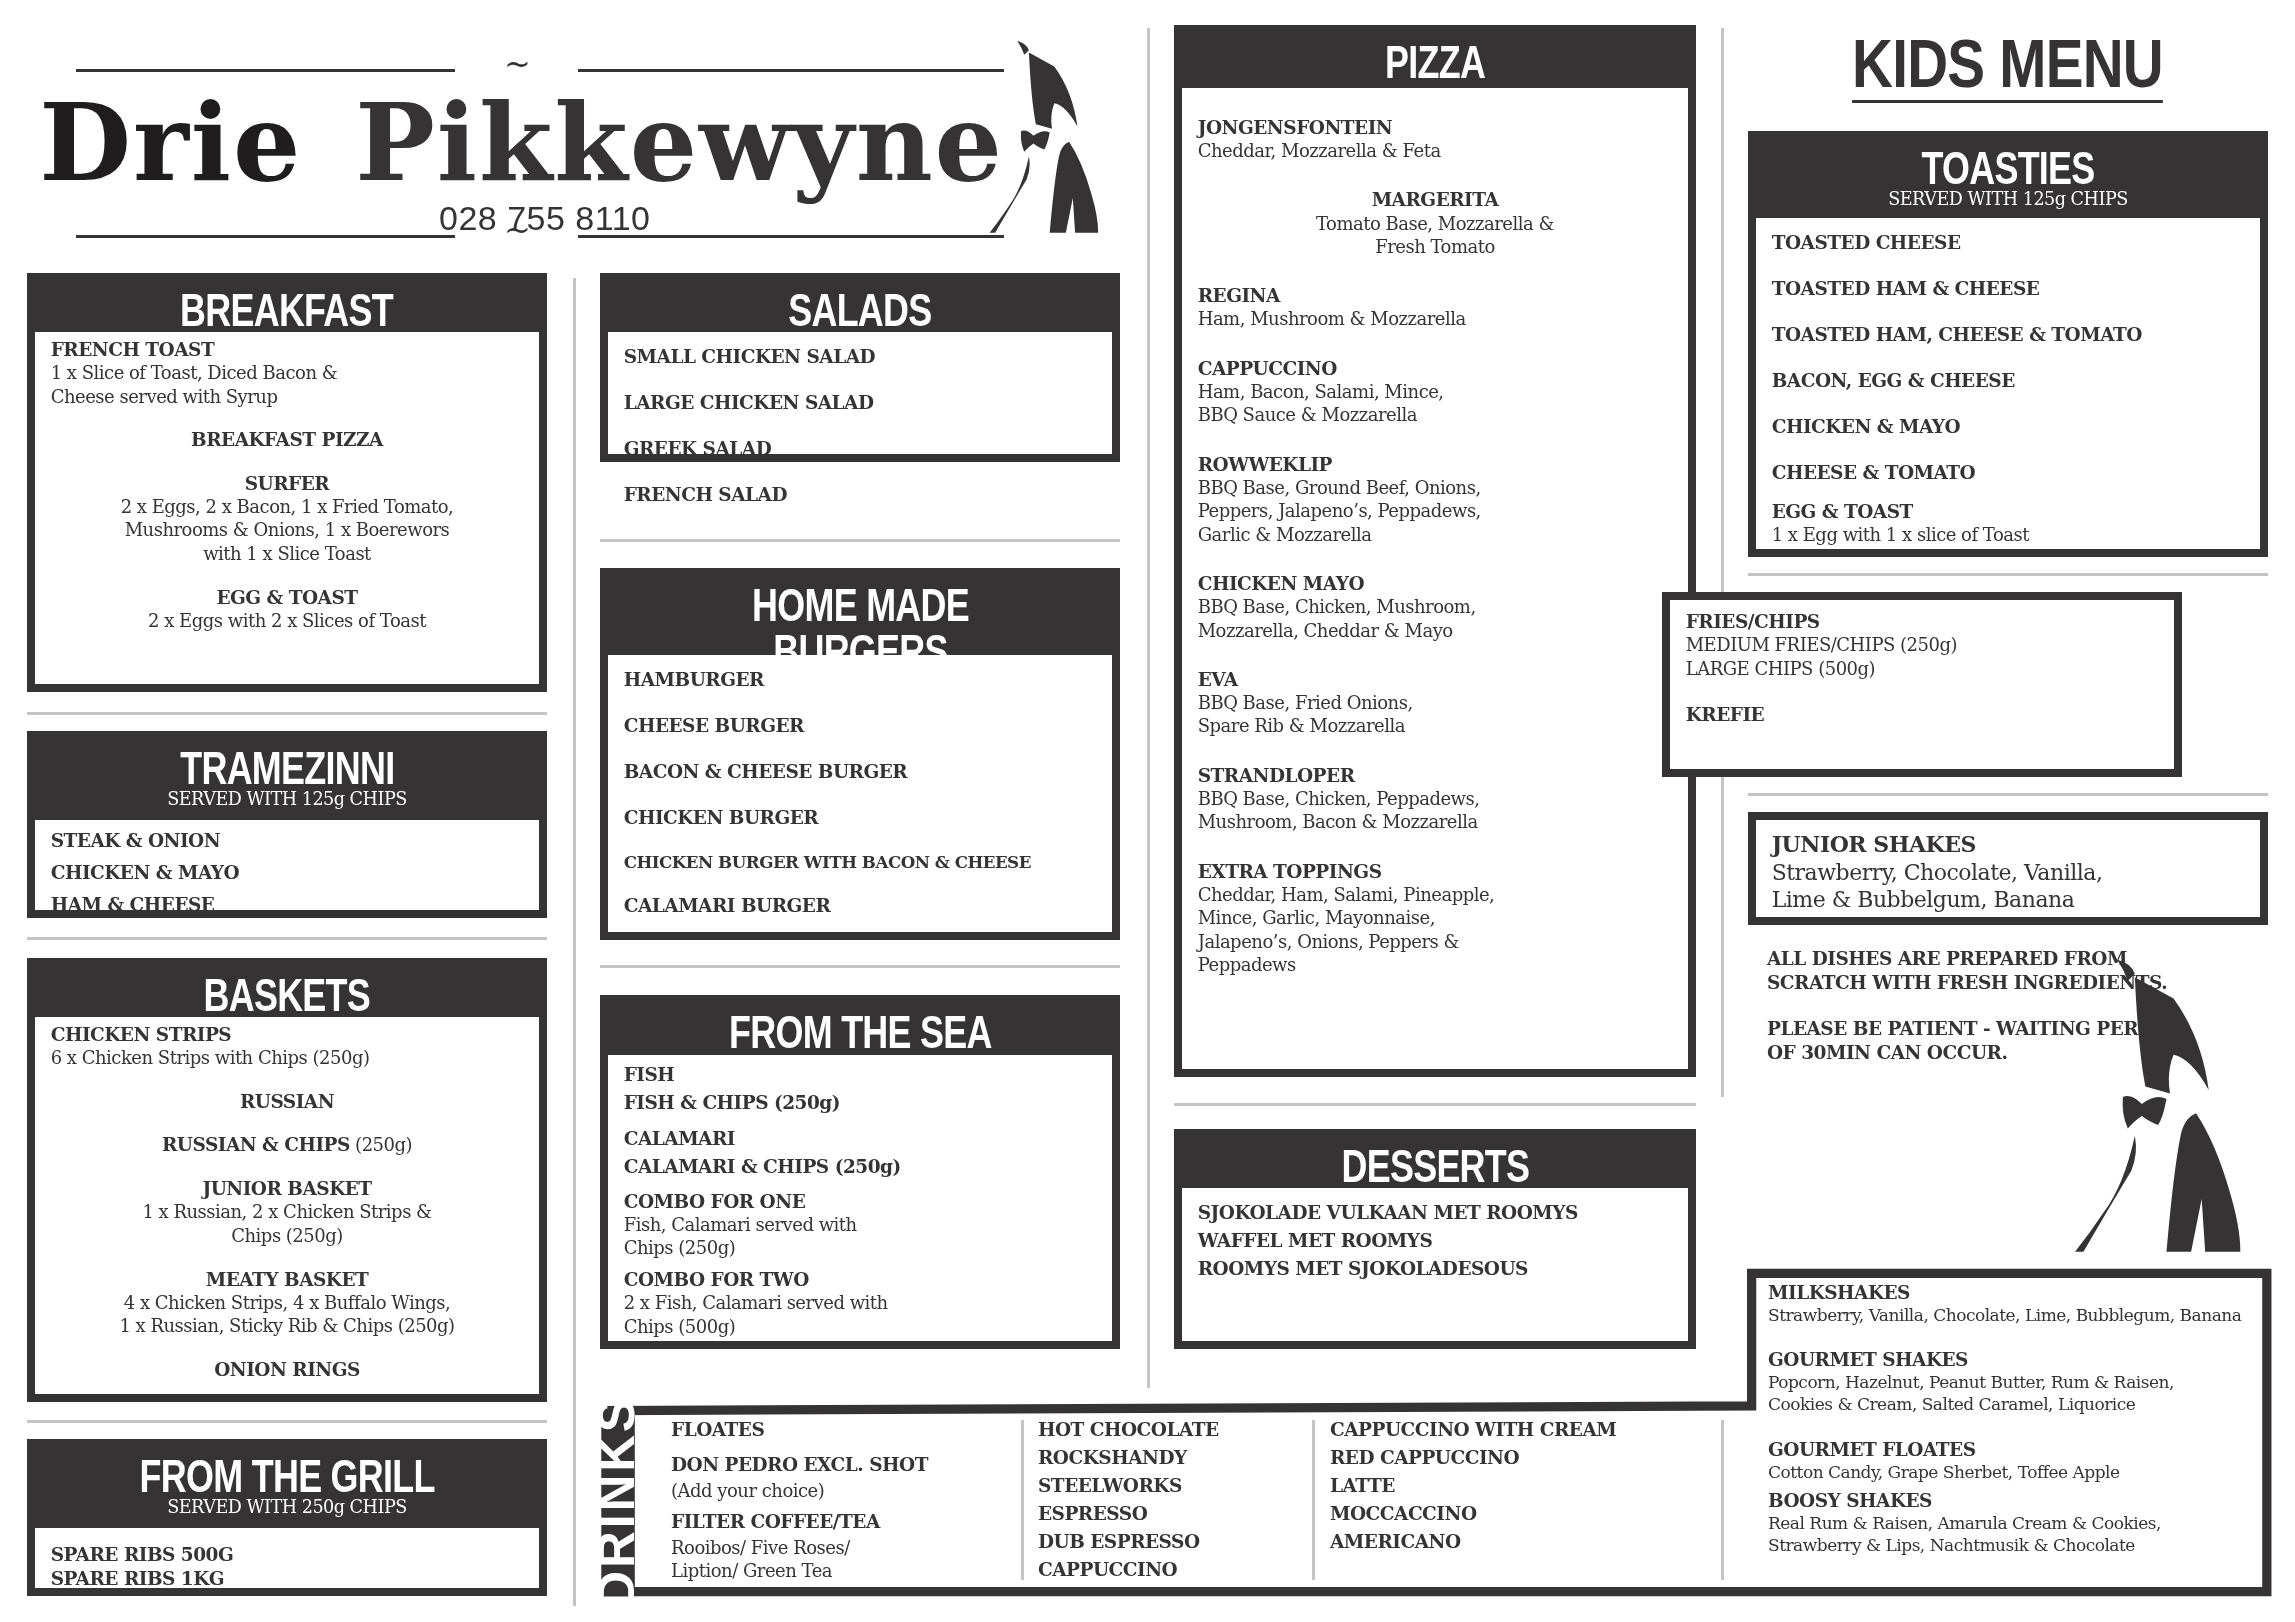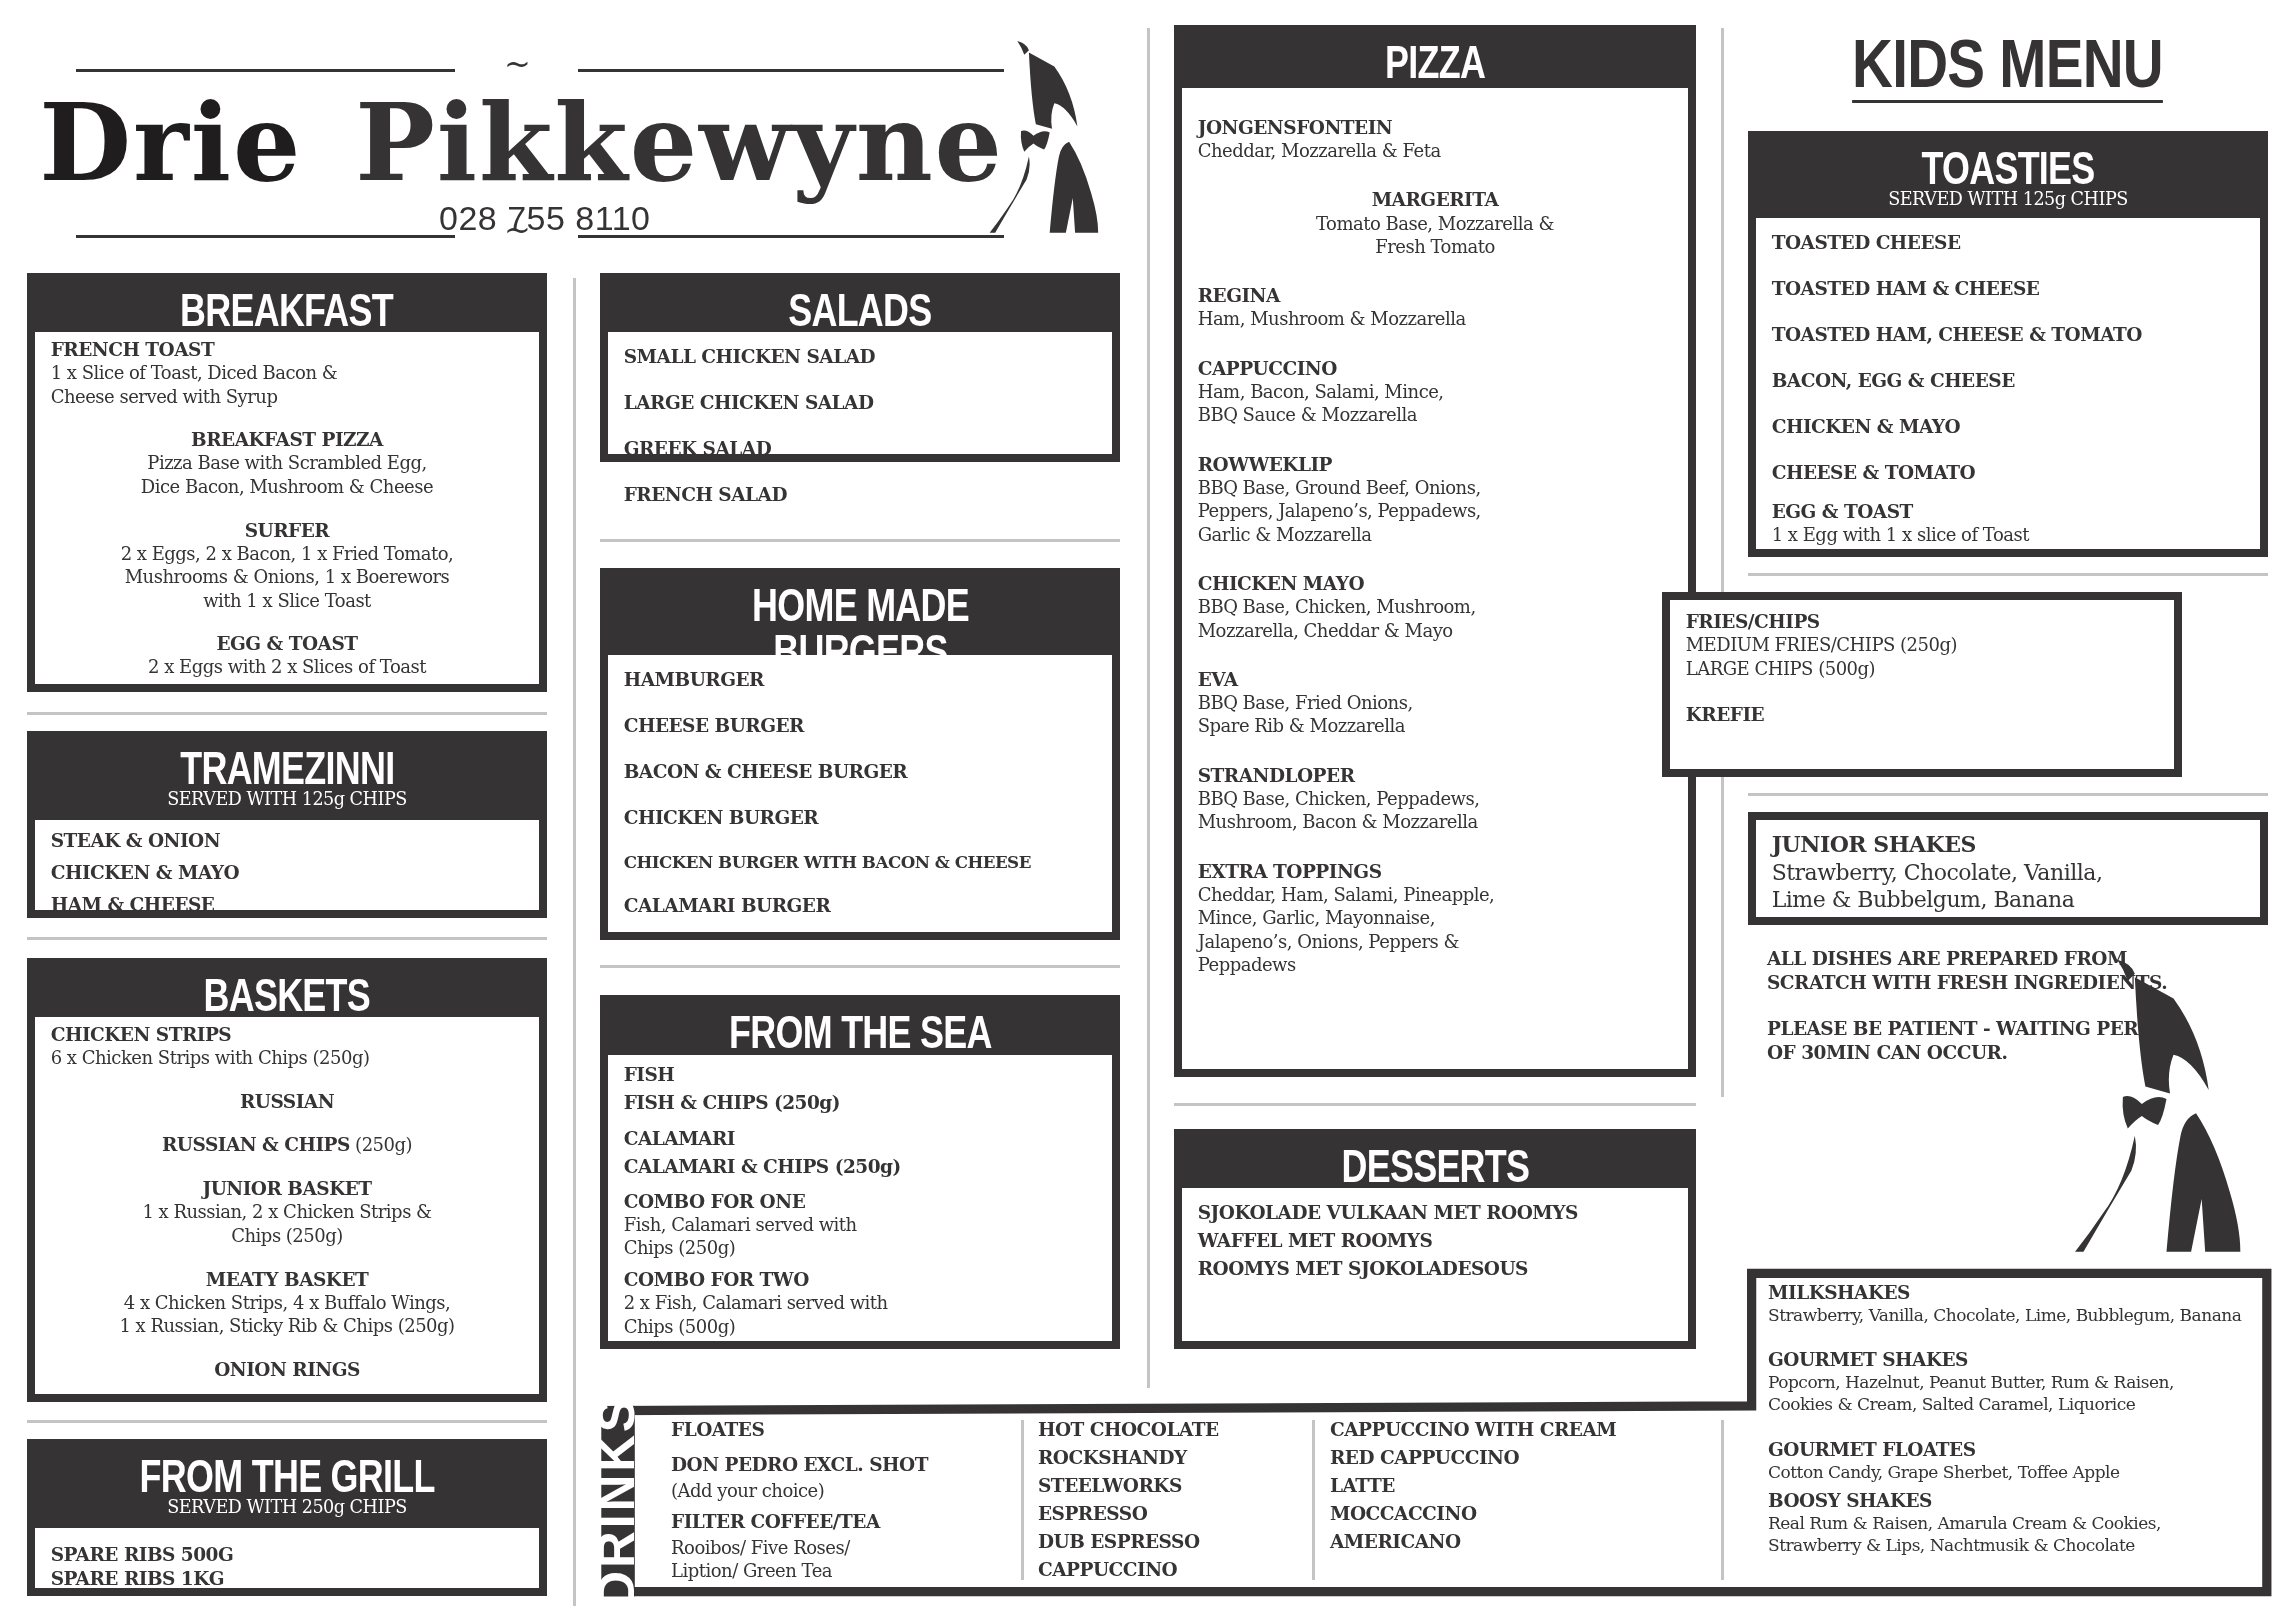--- a/index.html
+++ b/index.html
@@ -82,22 +82,20 @@
     <span class="t">BREAKFAST</span>
   </div>
   <div class="body" style="padding-top:6.5px;">
     <div>
       <div class="item-name">FRENCH TOAST</div>
       <div class="item-desc">1 x Slice of Toast, Diced Bacon &amp;
 Cheese served with Syrup</div>
     </div>
     <div class="gap">
       <div class="item-name">BREAKFAST PIZZA</div>
-      <div class="item-desc">Pizza Base with Scrambled Egg,
-Dice Bacon, Mushroom &amp; Cheese</div>
     </div>
     <div class="gap">
       <div class="item-name">SURFER</div>
       <div class="item-desc">2 x Eggs, 2 x Bacon, 1 x Fried Tomato,
 Mushrooms &amp; Onions, 1 x Boerewors
 with 1 x Slice Toast</div>
     </div>
     <div class="gap">
       <div class="item-name">EGG &amp; TOAST</div>
       <div class="item-desc">2 x Eggs with 2 x Slices of Toast</div>

